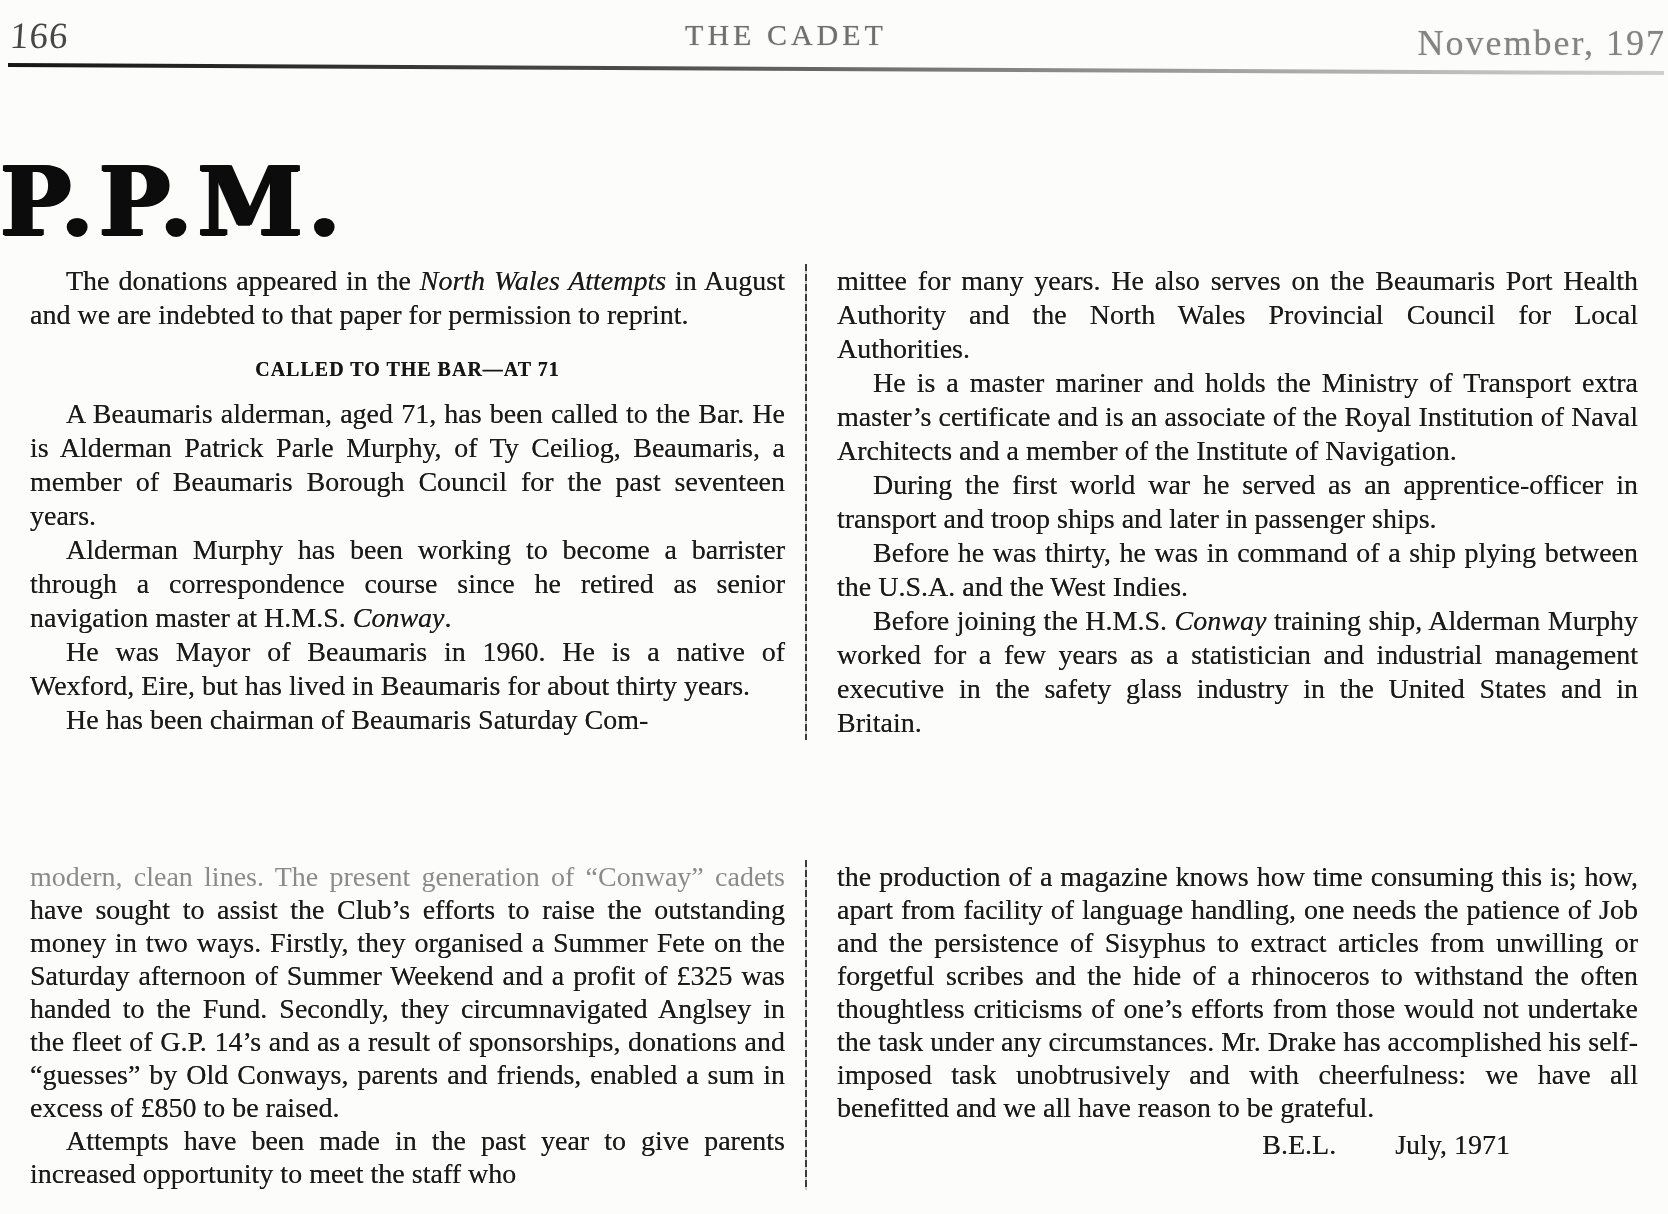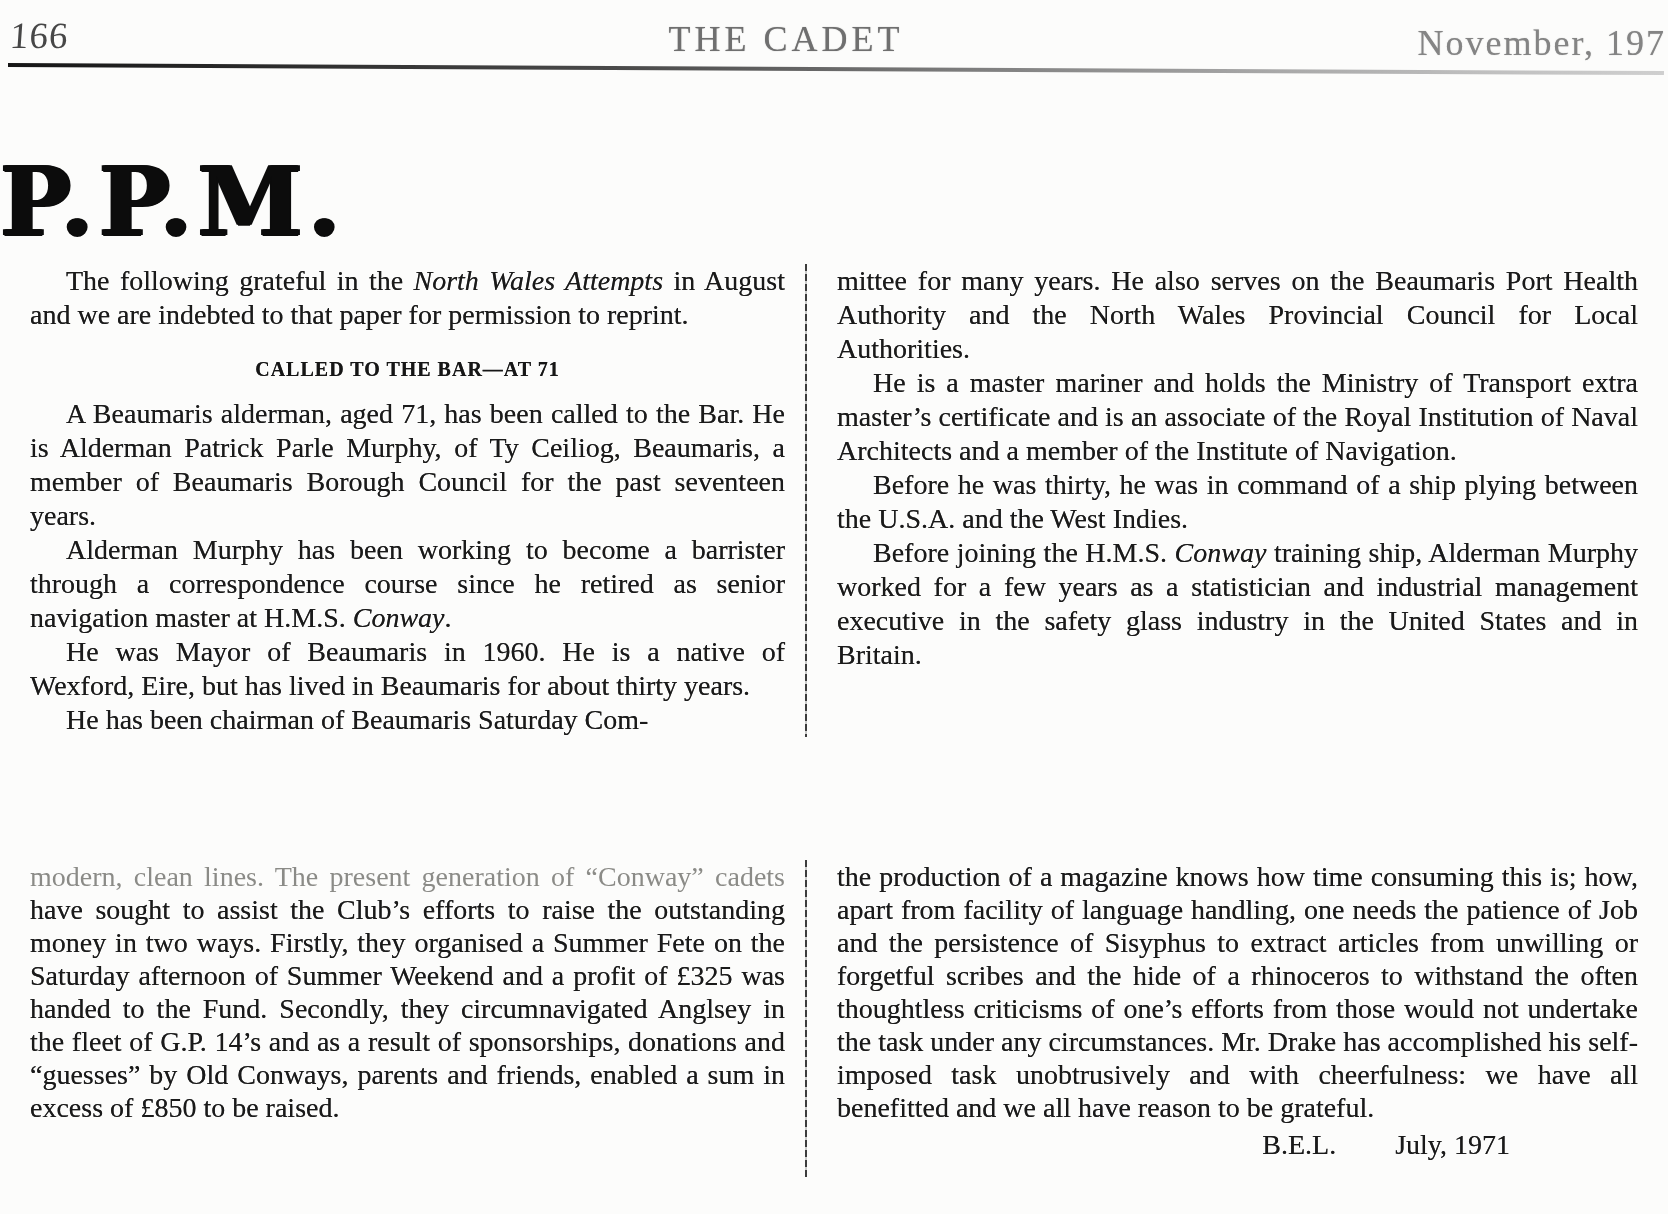--- a/index.html
+++ b/index.html
@@ -16,21 +16,21 @@
 
   
   .masthead { position: absolute; top: 10px; left: 0; right: 0; height: 52px; }
   .pagenum {
     position: absolute; left: 10px; top: 4px;
     font-size: 37px; color: #474747; letter-spacing: 1px;
     transform: skewX(-4deg);
   }
   .journal {
     position: absolute; left: 0; right: 96px; top: 8px;
-    text-align: center; font-size: 36px; letter-spacing: 4px;
+    text-align: center; font-size: 30px; letter-spacing: 4px;
     color: #6f6f6f; text-shadow: 0 0 1px rgba(90,90,90,.55);
   }
   .issue {
     position: absolute; right: -18px; top: 12px;
     font-size: 36px; letter-spacing: 2px;
     color: #848484; text-shadow: 0 0 1px rgba(120,120,120,.5);
   }
   .rule {
     position: absolute; top: 63px; left: 8px; right: 4px; height: 4px;
     background: linear-gradient(to right,
@@ -88,45 +88,47 @@
     <span class="issue">November, 1971</span>
   </div>
 
   <div class="rule"></div>
 
   <h1 class="headline">P.P.M.</h1>
 
   <div class="section top">
     <div class="col left">
       <div>
-          <p class="para indent"><span>The following grateful in the </span><span class="italic">North Wales Attempts</span><span> in August and we are indebted to that paper for permission to reprint.</span></p>
+          <p class="para indent"><span>The donations appeared in the </span><span class="italic">North Wales Attempts</span><span> in August and we are indebted to that paper for permission to reprint.</span></p>
         </div>
       <h2 class="subhead">CALLED TO THE BAR—AT 71</h2>
       <div>
           <p class="para indent"><span>A Beaumaris alderman, aged 71, has been called to the Bar. He is Alderman Patrick Parle Murphy, of Ty Ceiliog, Beaumaris, a member of Beaumaris Borough Council for the past seventeen years.</span></p>
           <p class="para indent"><span>Alderman Murphy has been working to become a barrister through a correspondence course since he retired as senior navigation master at H.M.S. </span><span class="italic">Conway</span><span>.</span></p>
           <p class="para indent"><span>He was Mayor of Beaumaris in 1960. He is a native of Wexford, Eire, but has lived in Beaumaris for about thirty years.</span></p>
           <p class="para indent"><span>He has been chairman of Beaumaris Saturday Com-</span></p>
         </div>
     </div>
     <div class="divider"></div>
     <div class="col right">
       <div>
           <p class="para"><span>mittee for many years. He also serves on the Beaumaris Port Health Authority and the North Wales Provincial Council for Local Authorities.</span></p>
           <p class="para indent"><span>He is a master mariner and holds the Ministry of Transport extra master’s certificate and is an associate of the Royal Institution of Naval Architects and a member of the Institute of Navigation.</span></p>
+          <p class="para indent"><span>During the first world war he served as an apprentice-officer in transport and troop ships and later in passenger ships.</span></p>
           <p class="para indent"><span>Before he was thirty, he was in command of a ship plying between the U.S.A. and the West Indies.</span></p>
           <p class="para indent"><span>Before joining the H.M.S. </span><span class="italic">Conway</span><span> training ship, Alderman Murphy worked for a few years as a statistician and industrial management executive in the safety glass industry in the United States and in Britain.</span></p>
         </div>
     </div>
   </div>
 
   <div class="section bottom">
     <div class="col left">
       <div>
           <p class="para cut-top"><span>modern, clean lines. The present generation of “Conway” cadets have sought to assist the Club’s efforts to raise the outstanding money in two ways. Firstly, they organised a Summer Fete on the Saturday afternoon of Summer Weekend and a profit of £325 was handed to the Fund. Secondly, they circumnavigated Anglsey in the fleet of G.P. 14’s and as a result of sponsorships, donations and “guesses” by Old Conways, parents and friends, enabled a sum in excess of £850 to be raised.</span></p>
+          <p class="para indent"><span>Attempts have been made in the past year to give parents increased opportunity to meet the staff who</span></p>
         </div>
     </div>
     <div class="divider"></div>
     <div class="col right">
       <div>
           <p class="para"><span>the production of a magazine knows how time consuming this is; how, apart from facility of language handling, one needs the patience of Job and the persistence of Sisyphus to extract articles from unwilling or forgetful scribes and the hide of a rhinoceros to withstand the often thoughtless criticisms of one’s efforts from those would not undertake the task under any circumstances. Mr. Drake has accomplished his self-imposed task unobtrusively and with cheerfulness: we have all benefitted and we all have reason to be grateful.</span></p>
         </div>
       <p class="signature">
         <span>B.E.L.</span>
         <span class="sig-date">July, 1971</span>

